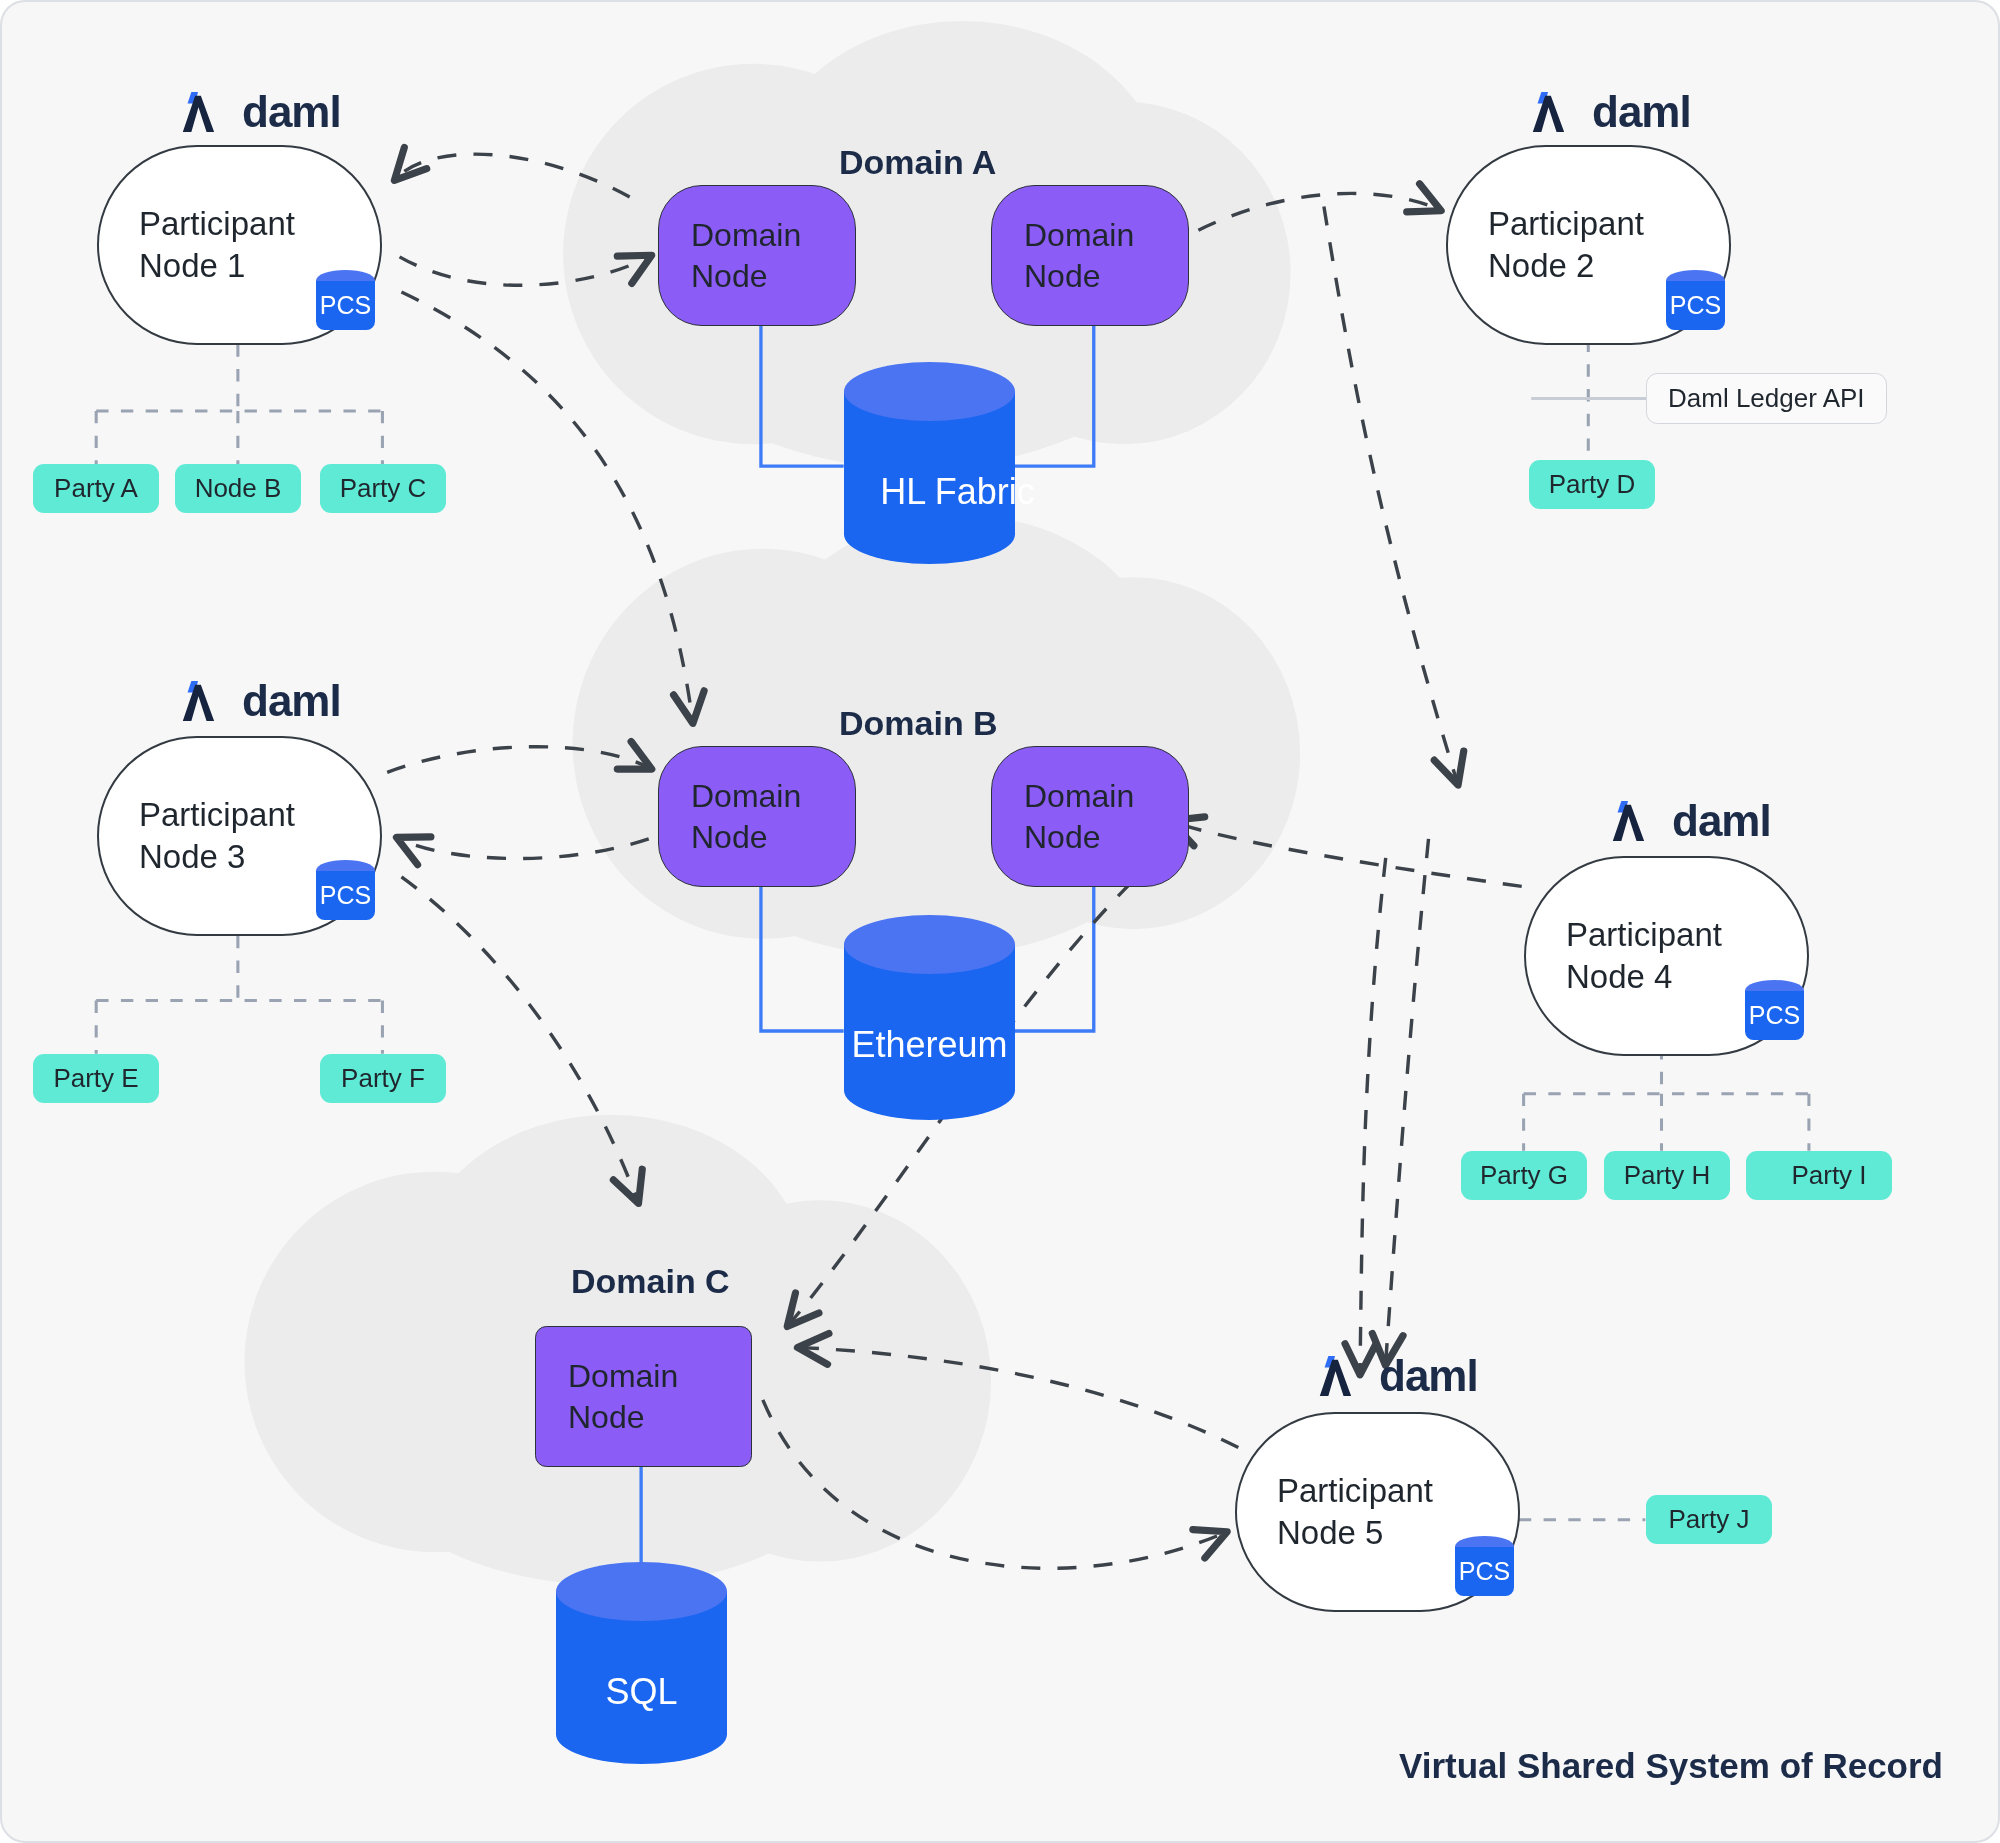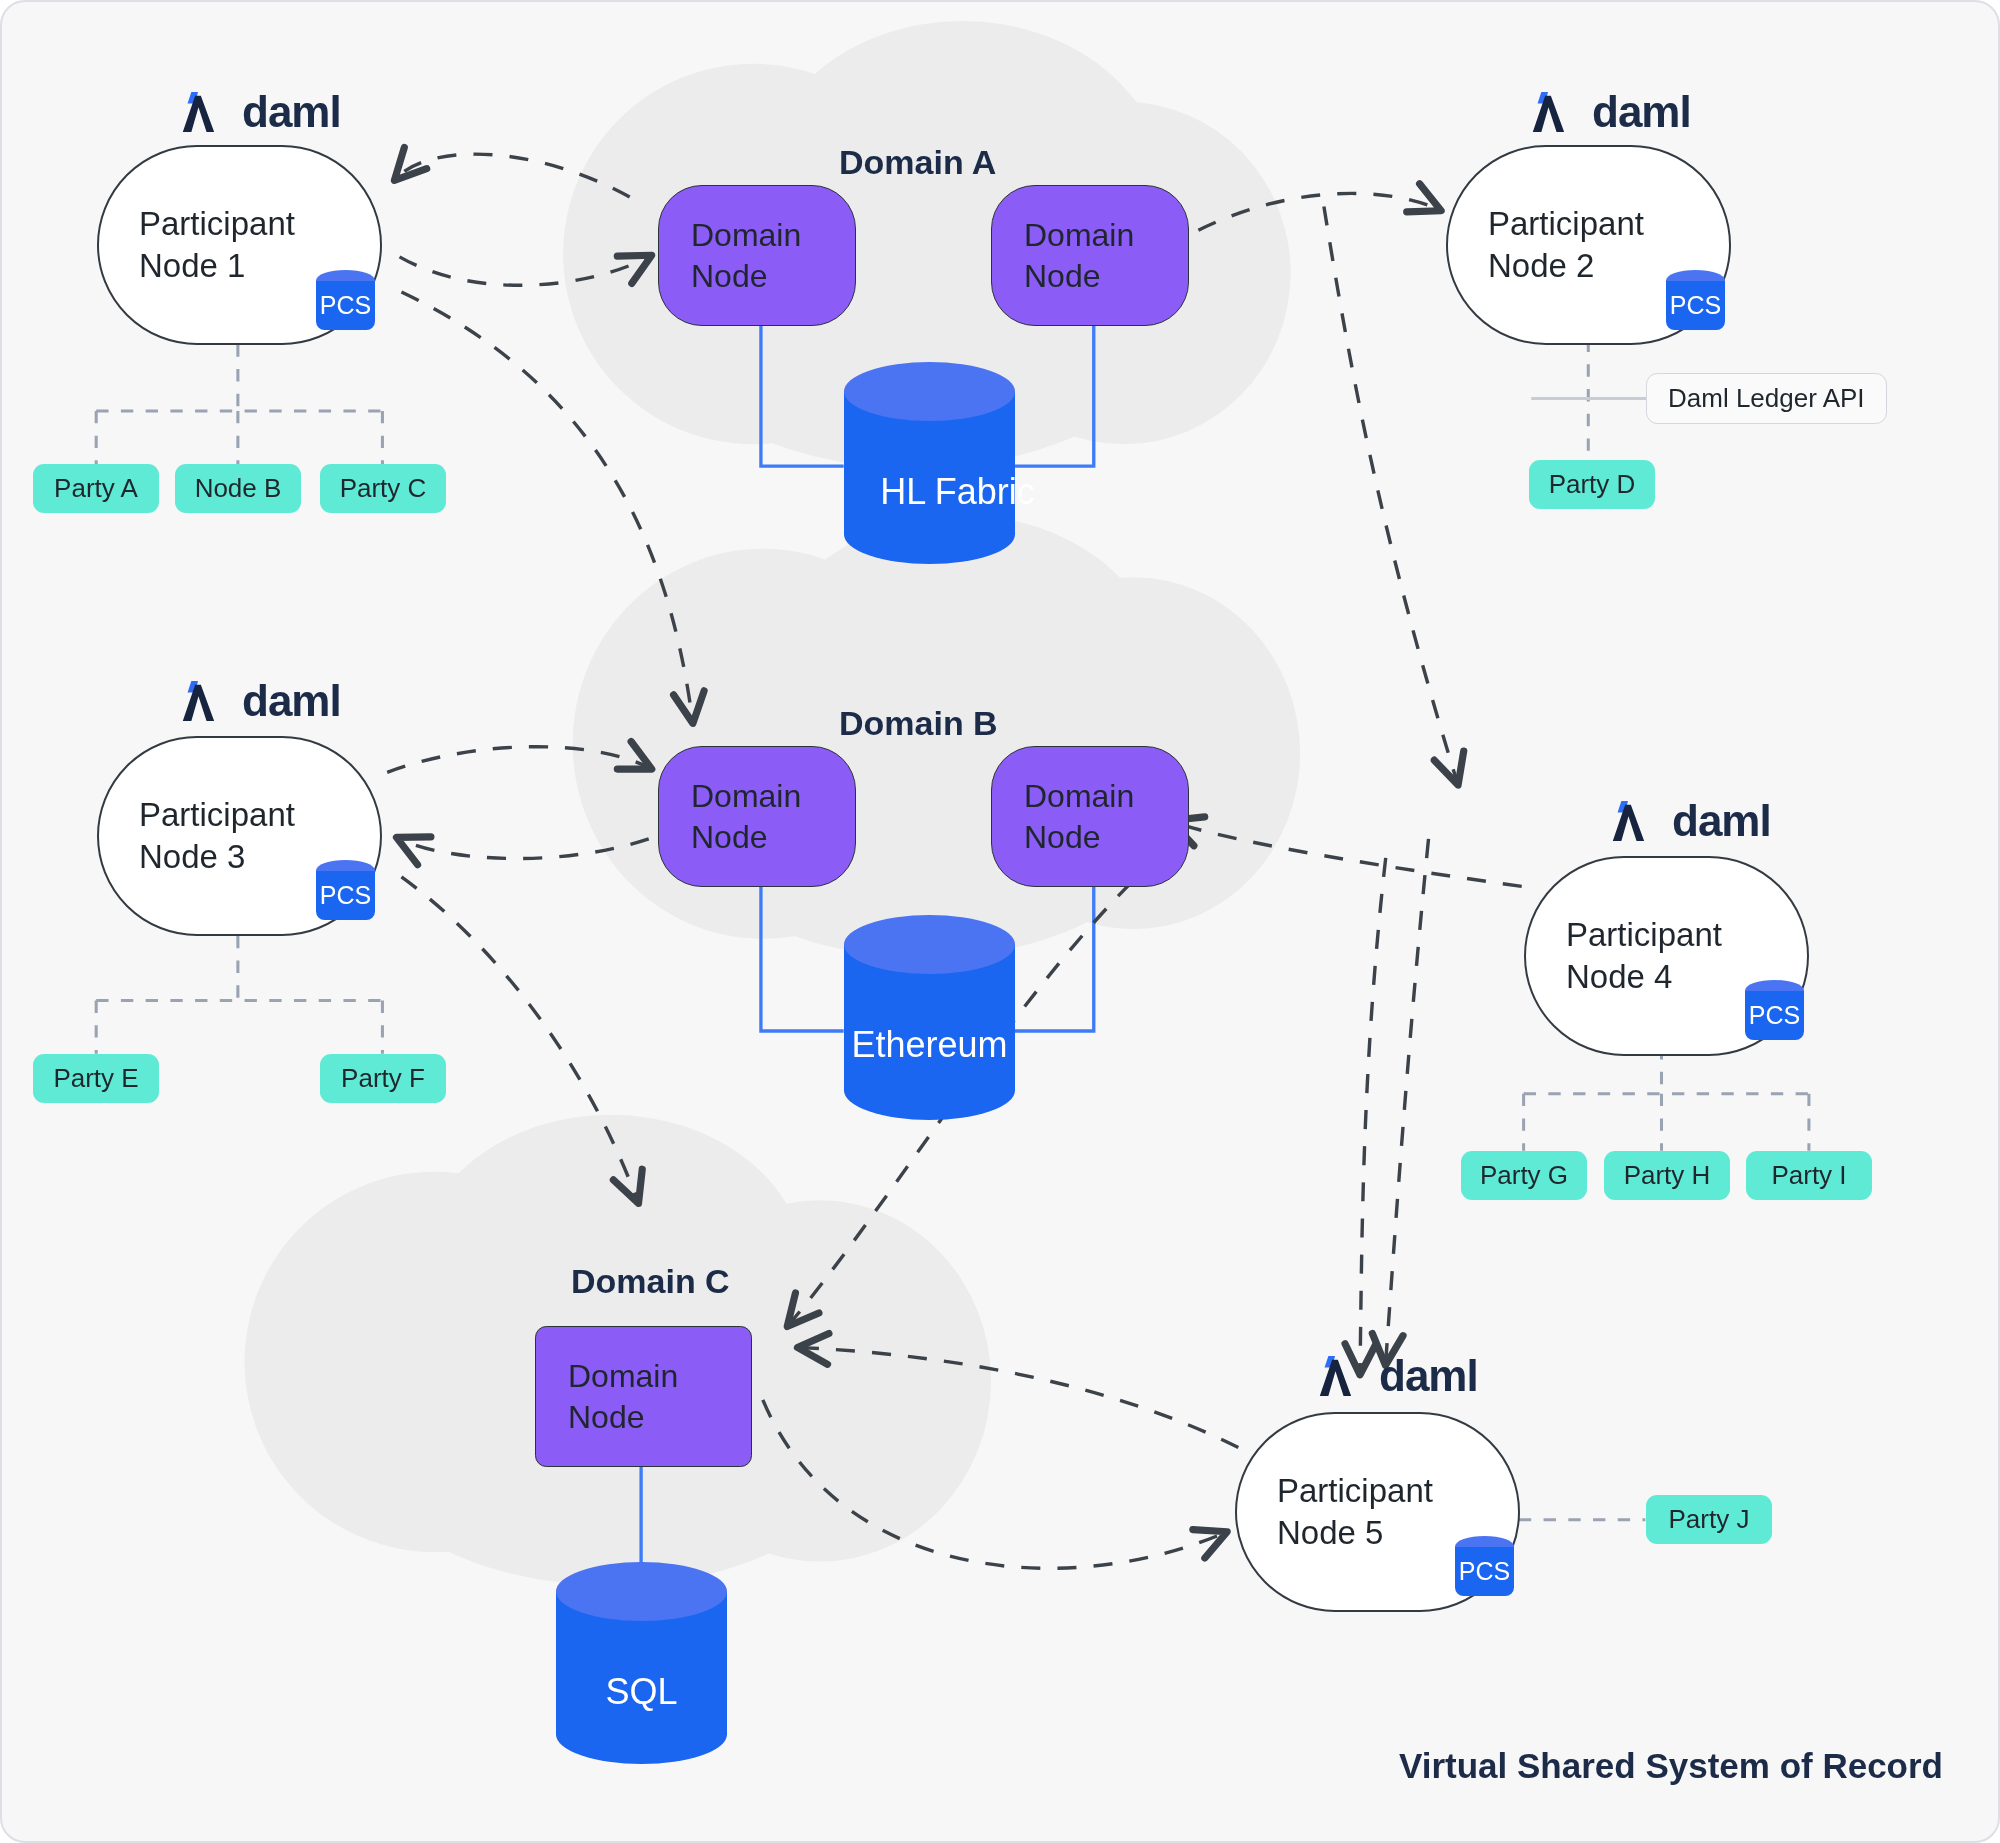--- a/index.html
+++ b/index.html
@@ -319,21 +319,21 @@
         <span>Node 4</span>
       </div>
     </div>
     <div class="pcs" style="left:1743px;top:978px;">
       <div class="top"></div>
       <div class="body"></div>
       <div class="lbl">PCS</div>
     </div>
     <div class="party" style="left:1459px;top:1149px;width:126px;height:49px;">Party G</div>
     <div class="party" style="left:1602px;top:1149px;width:126px;height:49px;">Party H</div>
-    <div class="party" style="left:1744px;top:1149px;width:126px;height:49px;">Party I</div>
+    <div class="party" style="left:1744px;top:1149px;width:126px;height:49px;padding-left:20px;">Party I</div>
 
     <div class="dtitle" style="left:569px;top:1260px;">Domain C</div>
     <div class="dnode rect" style="left:533px;top:1324px;width:217px;height:141px;">
       <div class="dtext">
         <span>Domain</span><br>
         <span>Node</span>
       </div>
     </div>
     <div class="cyl" style="left:554px;top:1560px;width:171px;height:202px;">
       <div class="cbot" style="top:143px;width:171px;height:59px;"></div>

